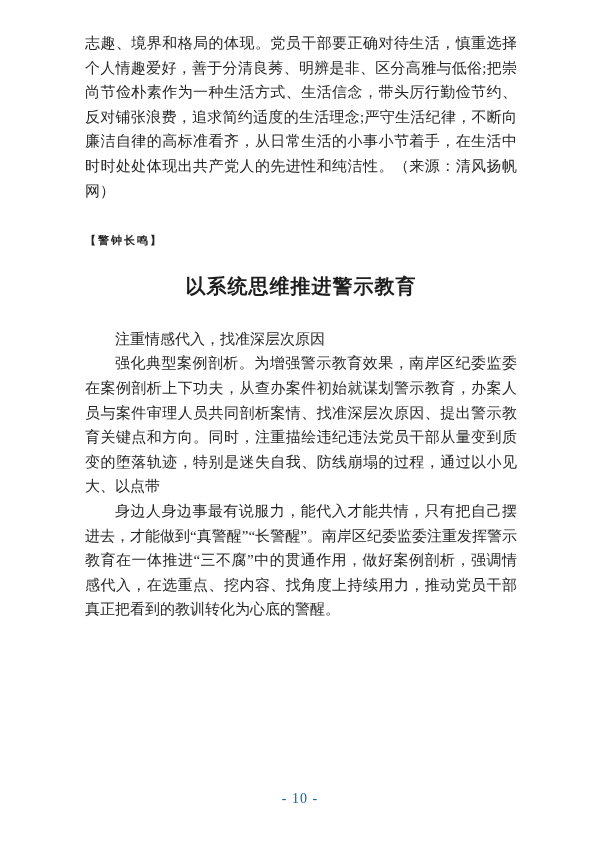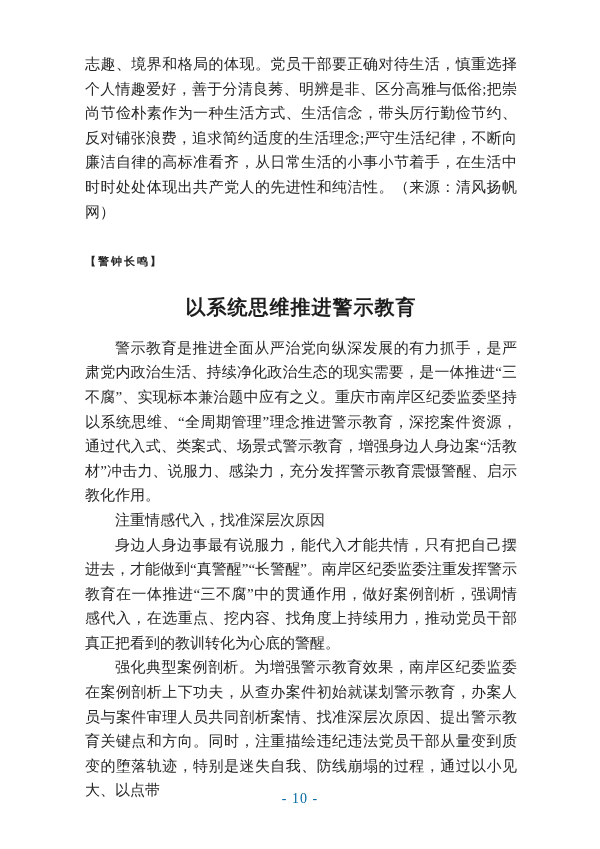--- a/index.html
+++ b/index.html
@@ -5,21 +5,21 @@
   html, body {
     margin: 0;
     padding: 0;
     background: #ffffff;
   }
   .page {
     position: relative;
     width: 600px;
     height: 849px;
     box-sizing: border-box;
-    padding: 52px 83px 0 85px;
+    padding: 31px 83px 0 85px;
     background: #ffffff;
     font-family: "Liberation Serif", "DejaVu Serif", serif;
     font-size: 15px;
     line-height: 24.6px;
     color: #262626;
     overflow: hidden;
   }
   .par {
     margin: 0;
     text-align: justify;
@@ -31,21 +31,21 @@
   }
   .section-label {
     margin: 25px 0 0 0;
     font-weight: bold;
     font-size: 11px;
     letter-spacing: 2px;
     text-indent: 0;
     text-align: left;
   }
   .article-title {
-    margin: 20px 0 16px 0;
+    margin: 20px 0 28px 0;
     text-align: center;
     font-weight: bold;
     font-size: 20px;
     line-height: 26px;
     letter-spacing: 1px;
     color: #1e1e1e;
   }
   .page-number {
     position: absolute;
     left: 0;
@@ -61,23 +61,22 @@
 <body>
 
 <div class="page">
 
   <p class="par no-indent">志趣、境界和格局的体现。党员干部要正确对待生活，慎重选择个人情趣爱好，善于分清良莠、明辨是非、区分高雅与低俗;把崇尚节俭朴素作为一种生活方式、生活信念，带头厉行勤俭节约、反对铺张浪费，追求简约适度的生活理念;严守生活纪律，不断向廉洁自律的高标准看齐，从日常生活的小事小节着手，在生活中时时处处体现出共产党人的先进性和纯洁性。（来源：清风扬帆网）</p>
 
   <p class="par section-label">【警钟长鸣】</p>
 
   <h1 class="article-title">以系统思维推进警示教育</h1>
 
-  <p class="par">警示教育是推进全面从严治党向纵深发展的有力抓手，是严肃党内政治生活、持续净化政治生态的现实需要，是一体推进“三不腐”、实现标本兼治题中应有之义。重庆市南岸区纪委监委坚持以系统思维、“全周期管理”理念推进警示教育，深挖案件资源，通过代入式、类案式、场景式警示教育，增强身边人身边案“活教材”冲击力、说服力、感染力，充分发挥警示教育震慑警醒、启示教化作用。</p>
 
   <p class="par">注重情感代入，找准深层次原因</p>
 
+  <p class="par">强化典型案例剖析。为增强警示教育效果，南岸区纪委监委在案例剖析上下功夫，从查办案件初始就谋划警示教育，办案人员与案件审理人员共同剖析案情、找准深层次原因、提出警示教育关键点和方向。同时，注重描绘违纪违法党员干部从量变到质变的堕落轨迹，特别是迷失自我、防线崩塌的过程，通过以小见大、以点带</p>
+
   <p class="par">身边人身边事最有说服力，能代入才能共情，只有把自己摆进去，才能做到“真警醒”“长警醒”。南岸区纪委监委注重发挥警示教育在一体推进“三不腐”中的贯通作用，做好案例剖析，强调情感代入，在选重点、挖内容、找角度上持续用力，推动党员干部真正把看到的教训转化为心底的警醒。</p>
-
-  <p class="par">强化典型案例剖析。为增强警示教育效果，南岸区纪委监委在案例剖析上下功夫，从查办案件初始就谋划警示教育，办案人员与案件审理人员共同剖析案情、找准深层次原因、提出警示教育关键点和方向。同时，注重描绘违纪违法党员干部从量变到质变的堕落轨迹，特别是迷失自我、防线崩塌的过程，通过以小见大、以点带</p>
 
   <div class="page-number">- 10 -</div>
 
 </div>
 
 </body></html>

